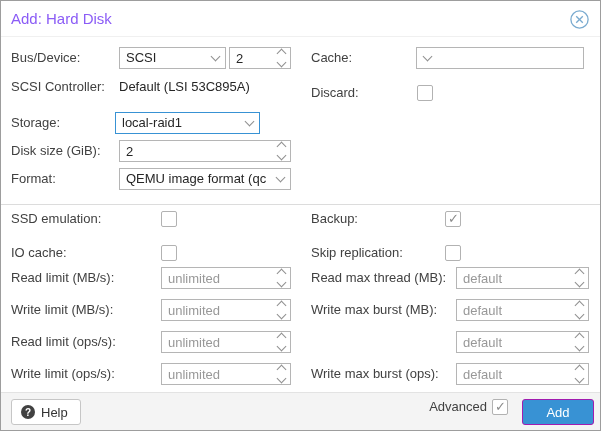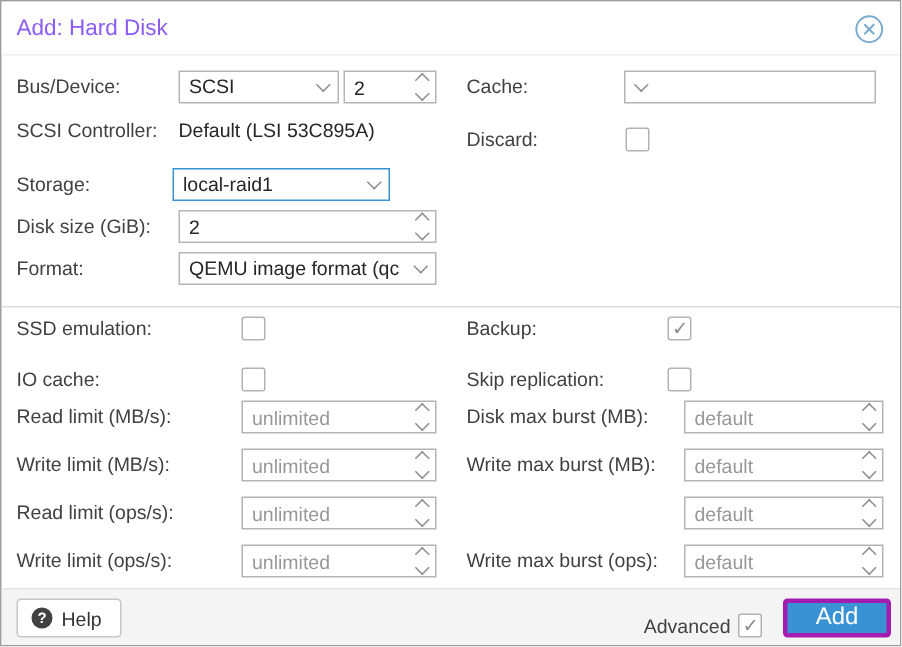--- a/index.html
+++ b/index.html
@@ -46,26 +46,26 @@
   .divider { position:absolute; left:0; right:0; top:203px; height:1px; background:#dcdcdc; }
 
   
   .footer { position:absolute; left:0; right:0; bottom:0; height:38px; background:#f4f4f4; border-top:1px solid #e3e3e3; }
   .help-btn {
     position:absolute; left:10px; top:6px; height:26px; padding:0 12px 0 9px;
     background:#fff; border:1px solid #c6c6c6; border-radius:3px;
     display:flex; align-items:center; gap:6px; cursor:pointer; color:#333;
   }
   .q-icon { width:14px; height:14px; border-radius:50%; background:#414141; color:#fff; font-size:10px; font-weight:bold; display:flex; align-items:center; justify-content:center; }
-  .footer-right { position:absolute; right:6px; top:6px; height:26px; display:flex; align-items:flex-end; }
+  .footer-right { position:absolute; right:6px; top:6px; height:26px; display:flex; align-items:flex-start; }
   .adv-lbl { color:#414141; margin-right:5px; }
   .cb-inline { position:relative; }
   .add-btn {
-    margin-left:14px; width:72px; height:26px; background:#3892d4; border:3px solid #a21caf;
-    border-radius:3px; color:#fff; font-size:16px; display:flex; align-items:center; justify-content:center; cursor:pointer;
+    margin-left:14px; width:72px; height:26px; background:#3892d4; border:1px solid #a21caf;
+    border-radius:3px; color:#fff; font-size:13px; display:flex; align-items:center; justify-content:center; cursor:pointer;
   }
 </style>
 </head>
 <body>
 
 <div class="dialog">
 
   <div class="titlebar">
     <div class="title">Add: Hard Disk</div>
     <div class="close-btn">
@@ -173,21 +173,21 @@
         <div class="chev down"></div>
       </div>
   </div>
 
   <div class="lbl" style="left:310px;top:207px">Backup:</div>
   <div class="cb checked" style="left:444px;top:210px"></div>
 
   <div class="lbl" style="left:310px;top:241px">Skip replication:</div>
   <div class="cb" style="left:444px;top:244px"></div>
 
-  <div class="lbl" style="left:310px;top:266px">Disk max burst (MB):</div>
+  <div class="lbl" style="left:310px;top:266px">Read max thread (MB):</div>
   <div class="field" style="left:455px;top:266px;width:133px">
     <input type="text" placeholder="default" style="">
     <div class="spin-btns">
         <div class="chev up"></div>
         <div class="chev down"></div>
       </div>
   </div>
 
   <div class="lbl" style="left:310px;top:298px">Write max burst (MB):</div>
   <div class="field" style="left:455px;top:298px;width:133px">

